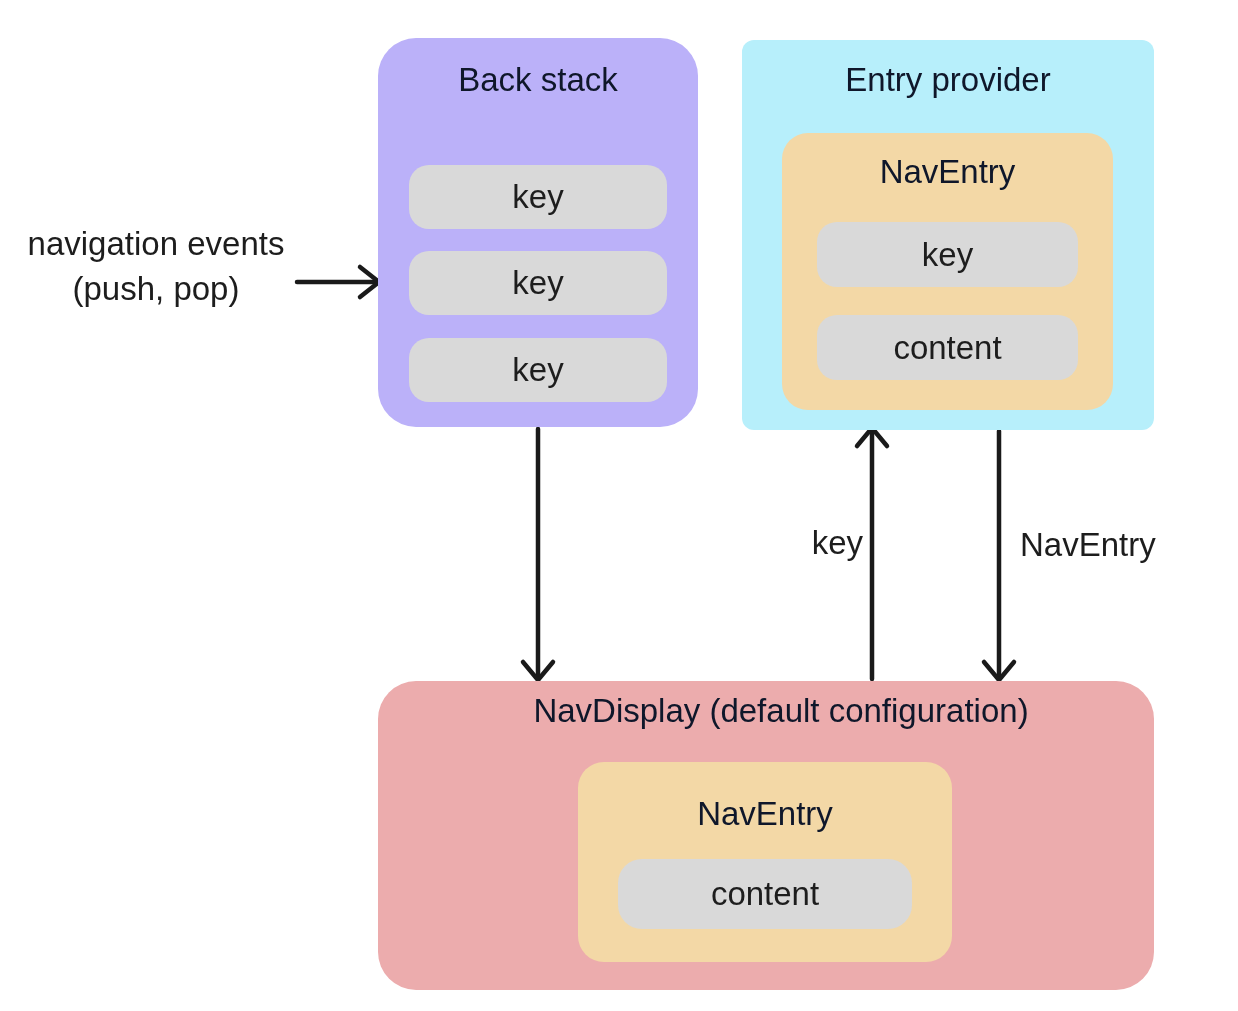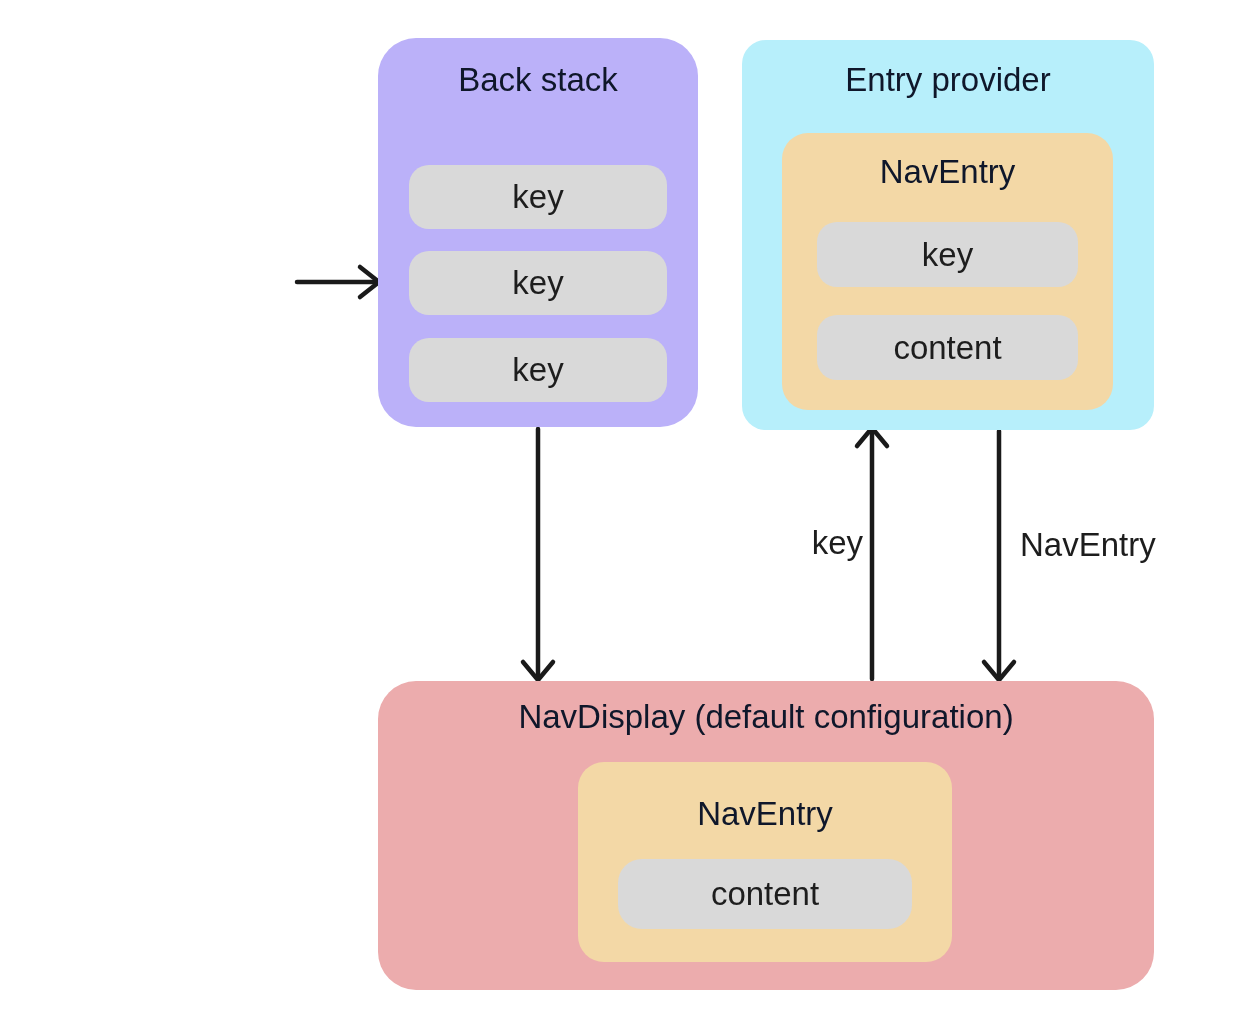--- a/index.html
+++ b/index.html
@@ -34,21 +34,21 @@
     position: absolute;
     background: #d9d9d9;
     border-radius: 20px;
     display: flex;
     align-items: center;
     justify-content: center;
     font-size: 33px;
     color: #1d1d1d;
   }
   .purple { background: #bbb1f9; border-radius: 38px; }
-  .cyan   { background: #b7effb; border-radius: 24px; padding-left: 20px; }
+  .cyan   { background: #b7effb; border-radius: 12px; padding-left: 20px; }
   .orange { background: #f3d8a6; border-radius: 26px; }
   .pink   { background: #ecacad; border-radius: 38px; }
 
   
   .back-stack { left: 378px; top: 38px; width: 320px; height: 389px; }
   .back-stack .box-title { top: 22px; }
   .back-stack .pill { left: 31px; width: 258px; height: 64px; }
   .back-stack .pill.k0 { top: 127px; }
   .back-stack .pill.k1 { top: 213px; }
   .back-stack .pill.k2 { top: 300px; }
@@ -57,21 +57,21 @@
   .entry-provider { left: 742px; top: 40px; width: 412px; height: 390px; }
   .entry-provider > .box-title { top: 20px; }
   .ep-naventry { left: 40px; top: 93px; width: 331px; height: 277px; }
   .ep-naventry > .box-title { top: 19px; }
   .ep-naventry .pill { left: 35px; width: 261px; height: 65px; }
   .ep-naventry .pill.key-pill { top: 89px; }
   .ep-naventry .pill.content-pill { top: 182px; }
 
   
   .nav-display { left: 378px; top: 681px; width: 776px; height: 309px; }
-  .nav-display > .box-title { top: 16px; }
+  .nav-display > .box-title { top: 10px; margin-left: 15px; }
   .nd-naventry { left: 200px; top: 81px; width: 374px; height: 200px; }
   .nd-naventry > .box-title { top: 32px; }
   .nd-naventry .pill.content-pill { left: 40px; top: 97px; width: 294px; height: 70px; border-radius: 24px; }
 
   
   .float-label {
     position: absolute;
     font-size: 33px;
     line-height: 44px;
     white-space: nowrap;
@@ -102,20 +102,24 @@
     fill: none;
     stroke-linecap: round;
     stroke-linejoin: round;
   }
 </style>
 </head>
 <body>
 
 <div class="canvas">
 
+  <div class="float-label nav-events-label">
+    <div>navigation events</div>
+    <div>(push, pop)</div>
+  </div>
 
   <svg class="arrows-layer" viewBox="0 0 1238 1011">
     <g>
       <path d="M297 282 H376"></path>
       <path d="M360 267 L379 282 L360 297"></path>
     </g>
     <g>
       <path d="M538 429 V676"></path>
       <path d="M523 662 L538 680 L553 662"></path>
     </g>

